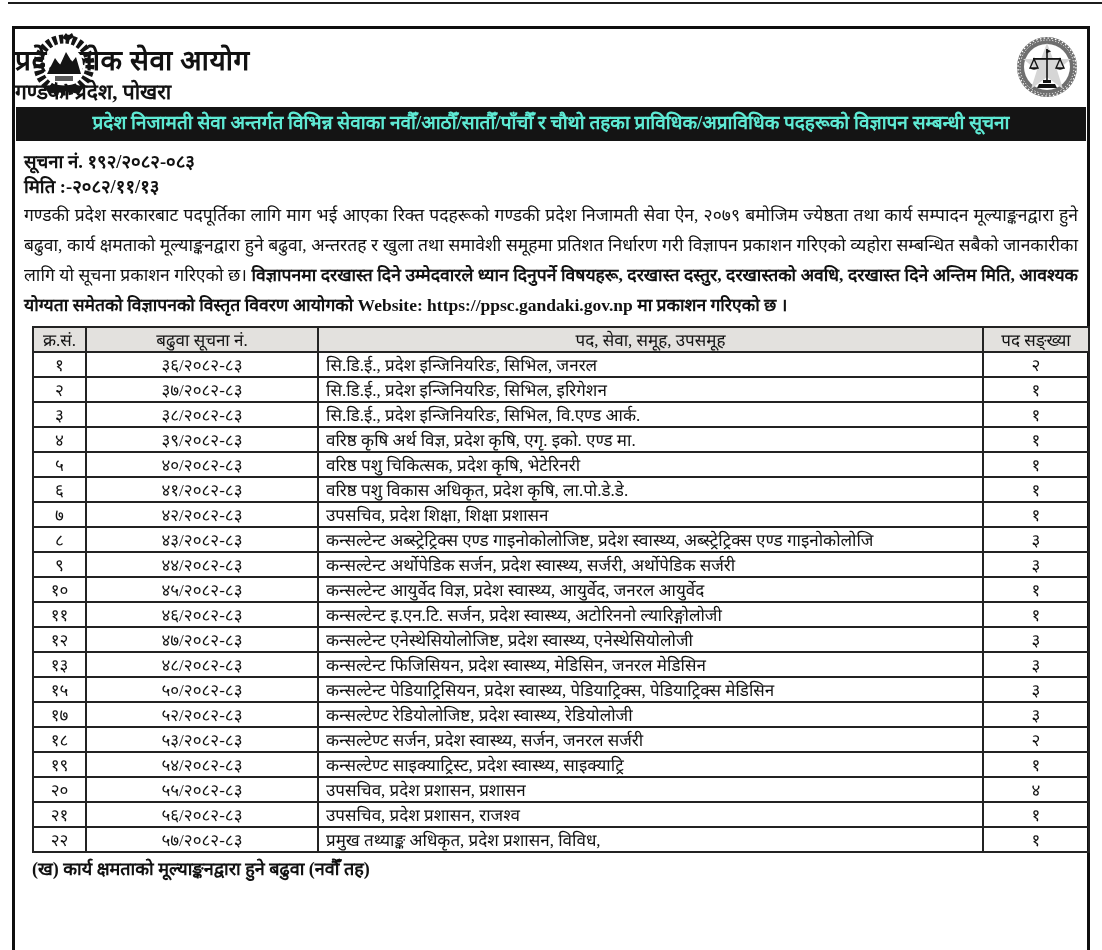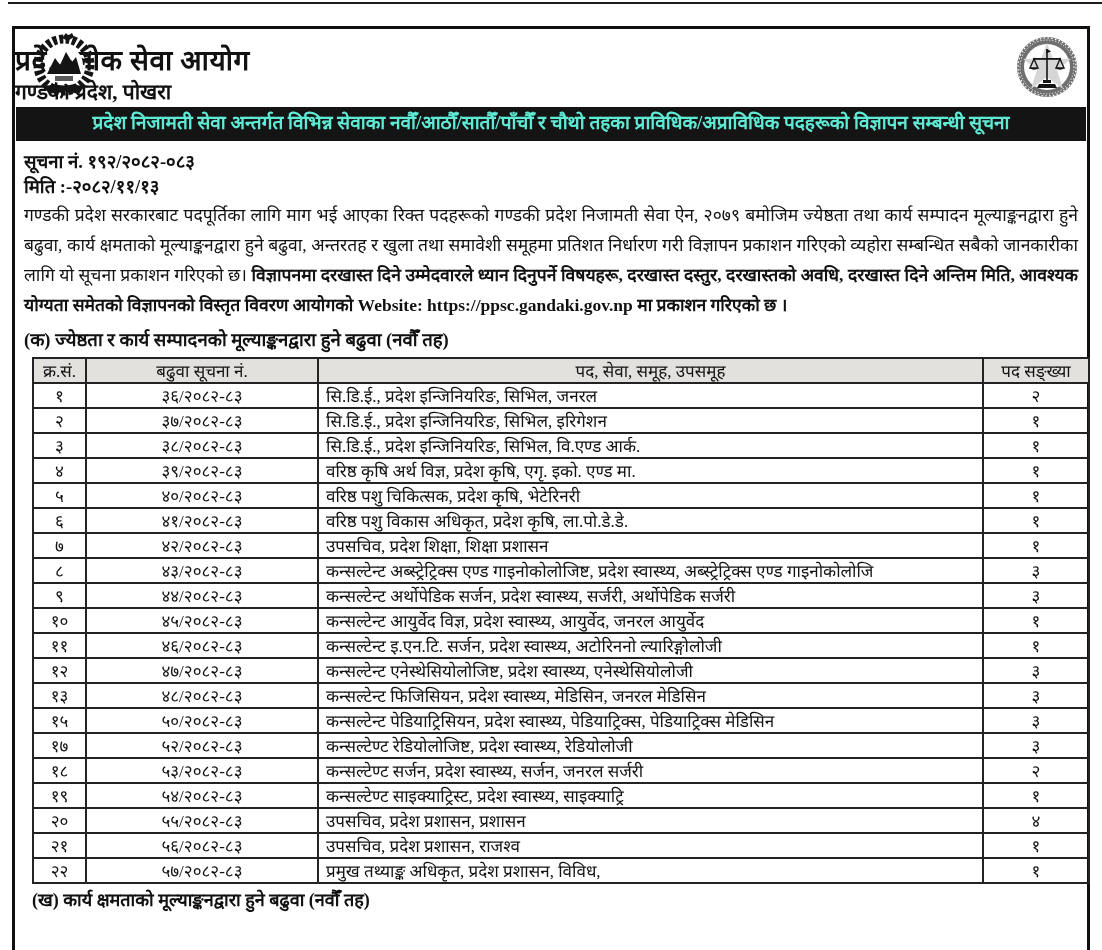--- a/index.html
+++ b/index.html
@@ -91,21 +91,20 @@
 
   <div class="banner">प्रदेश निजामती सेवा अन्तर्गत विभिन्न सेवाका नवौँ/आठौँ/सातौँ/पाँचौँ र चौथो तहका प्राविधिक/अप्राविधिक पदहरूको विज्ञापन सम्बन्धी सूचना</div>
 
   <div class="meta">
     <span>सूचना नं. १९२/२०८२-०८३</span>
     <span>मिति :-२०८२/११/१३</span>
   </div>
 
   <div class="intro"><span>गण्डकी प्रदेश सरकारबाट पदपूर्तिका लागि माग भई आएका रिक्त पदहरूको गण्डकी प्रदेश निजामती सेवा ऐन, २०७९ बमोजिम ज्येष्ठता तथा कार्य सम्पादन मूल्याङ्कनद्वारा हुने बढुवा, कार्य क्षमताको मूल्याङ्कनद्वारा हुने बढुवा, अन्तरतह र खुला तथा समावेशी समूहमा प्रतिशत निर्धारण गरी विज्ञापन प्रकाशन गरिएको व्यहोरा सम्बन्धित सबैको जानकारीका लागि यो सूचना प्रकाशन गरिएको छ। </span><span class="bold-part">विज्ञापनमा दरखास्त दिने उम्मेदवारले ध्यान दिनुपर्ने विषयहरू, दरखास्त दस्तुर, दरखास्तको अवधि, दरखास्त दिने अन्तिम मिति, आवश्यक योग्यता समेतको विज्ञापनको विस्तृत विवरण आयोगको Website: https://ppsc.gandaki.gov.np मा प्रकाशन गरिएको छ ।</span></div>
 
-  <div class="heading">(क) ज्येष्ठता र कार्य सम्पादनको मूल्याङ्कनद्वारा हुने बढुवा (नवौँ तह)</div>
 
   <table class="roster">
     <colgroup>
       <col class="col-sn">
         <col class="col-notice">
         <col class="col-post">
         <col class="col-count">
     </colgroup>
     <thead>
       <tr>

